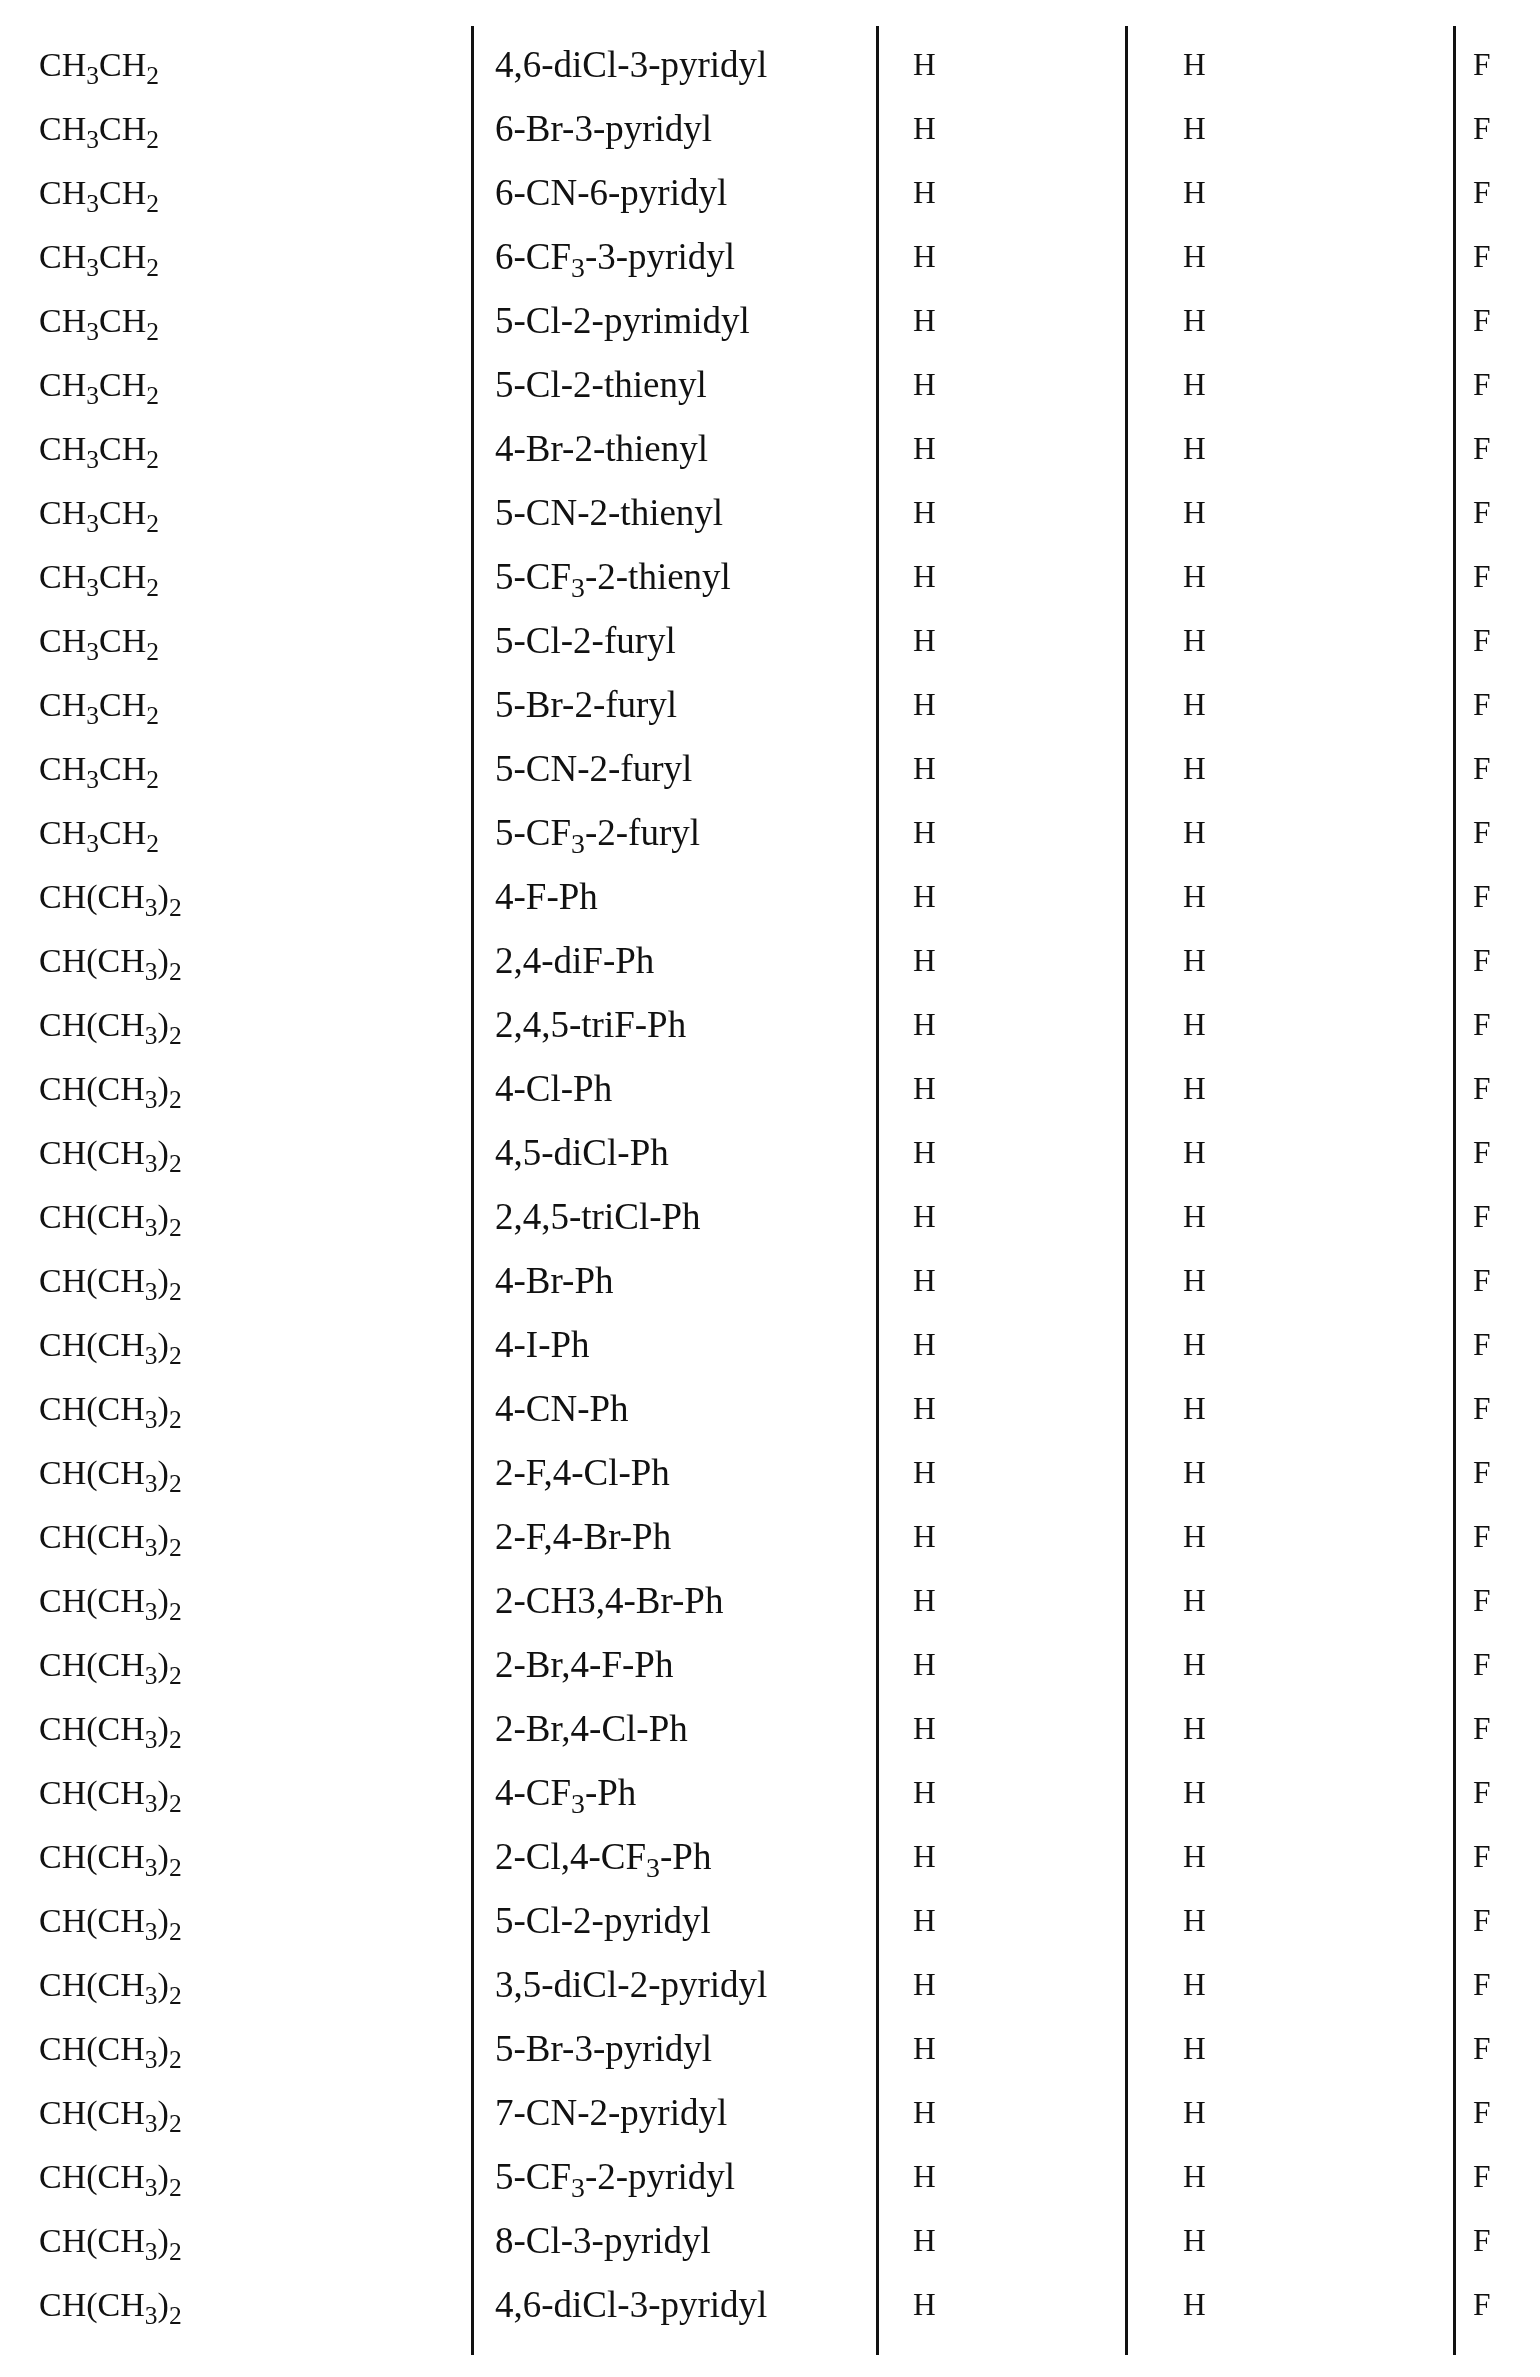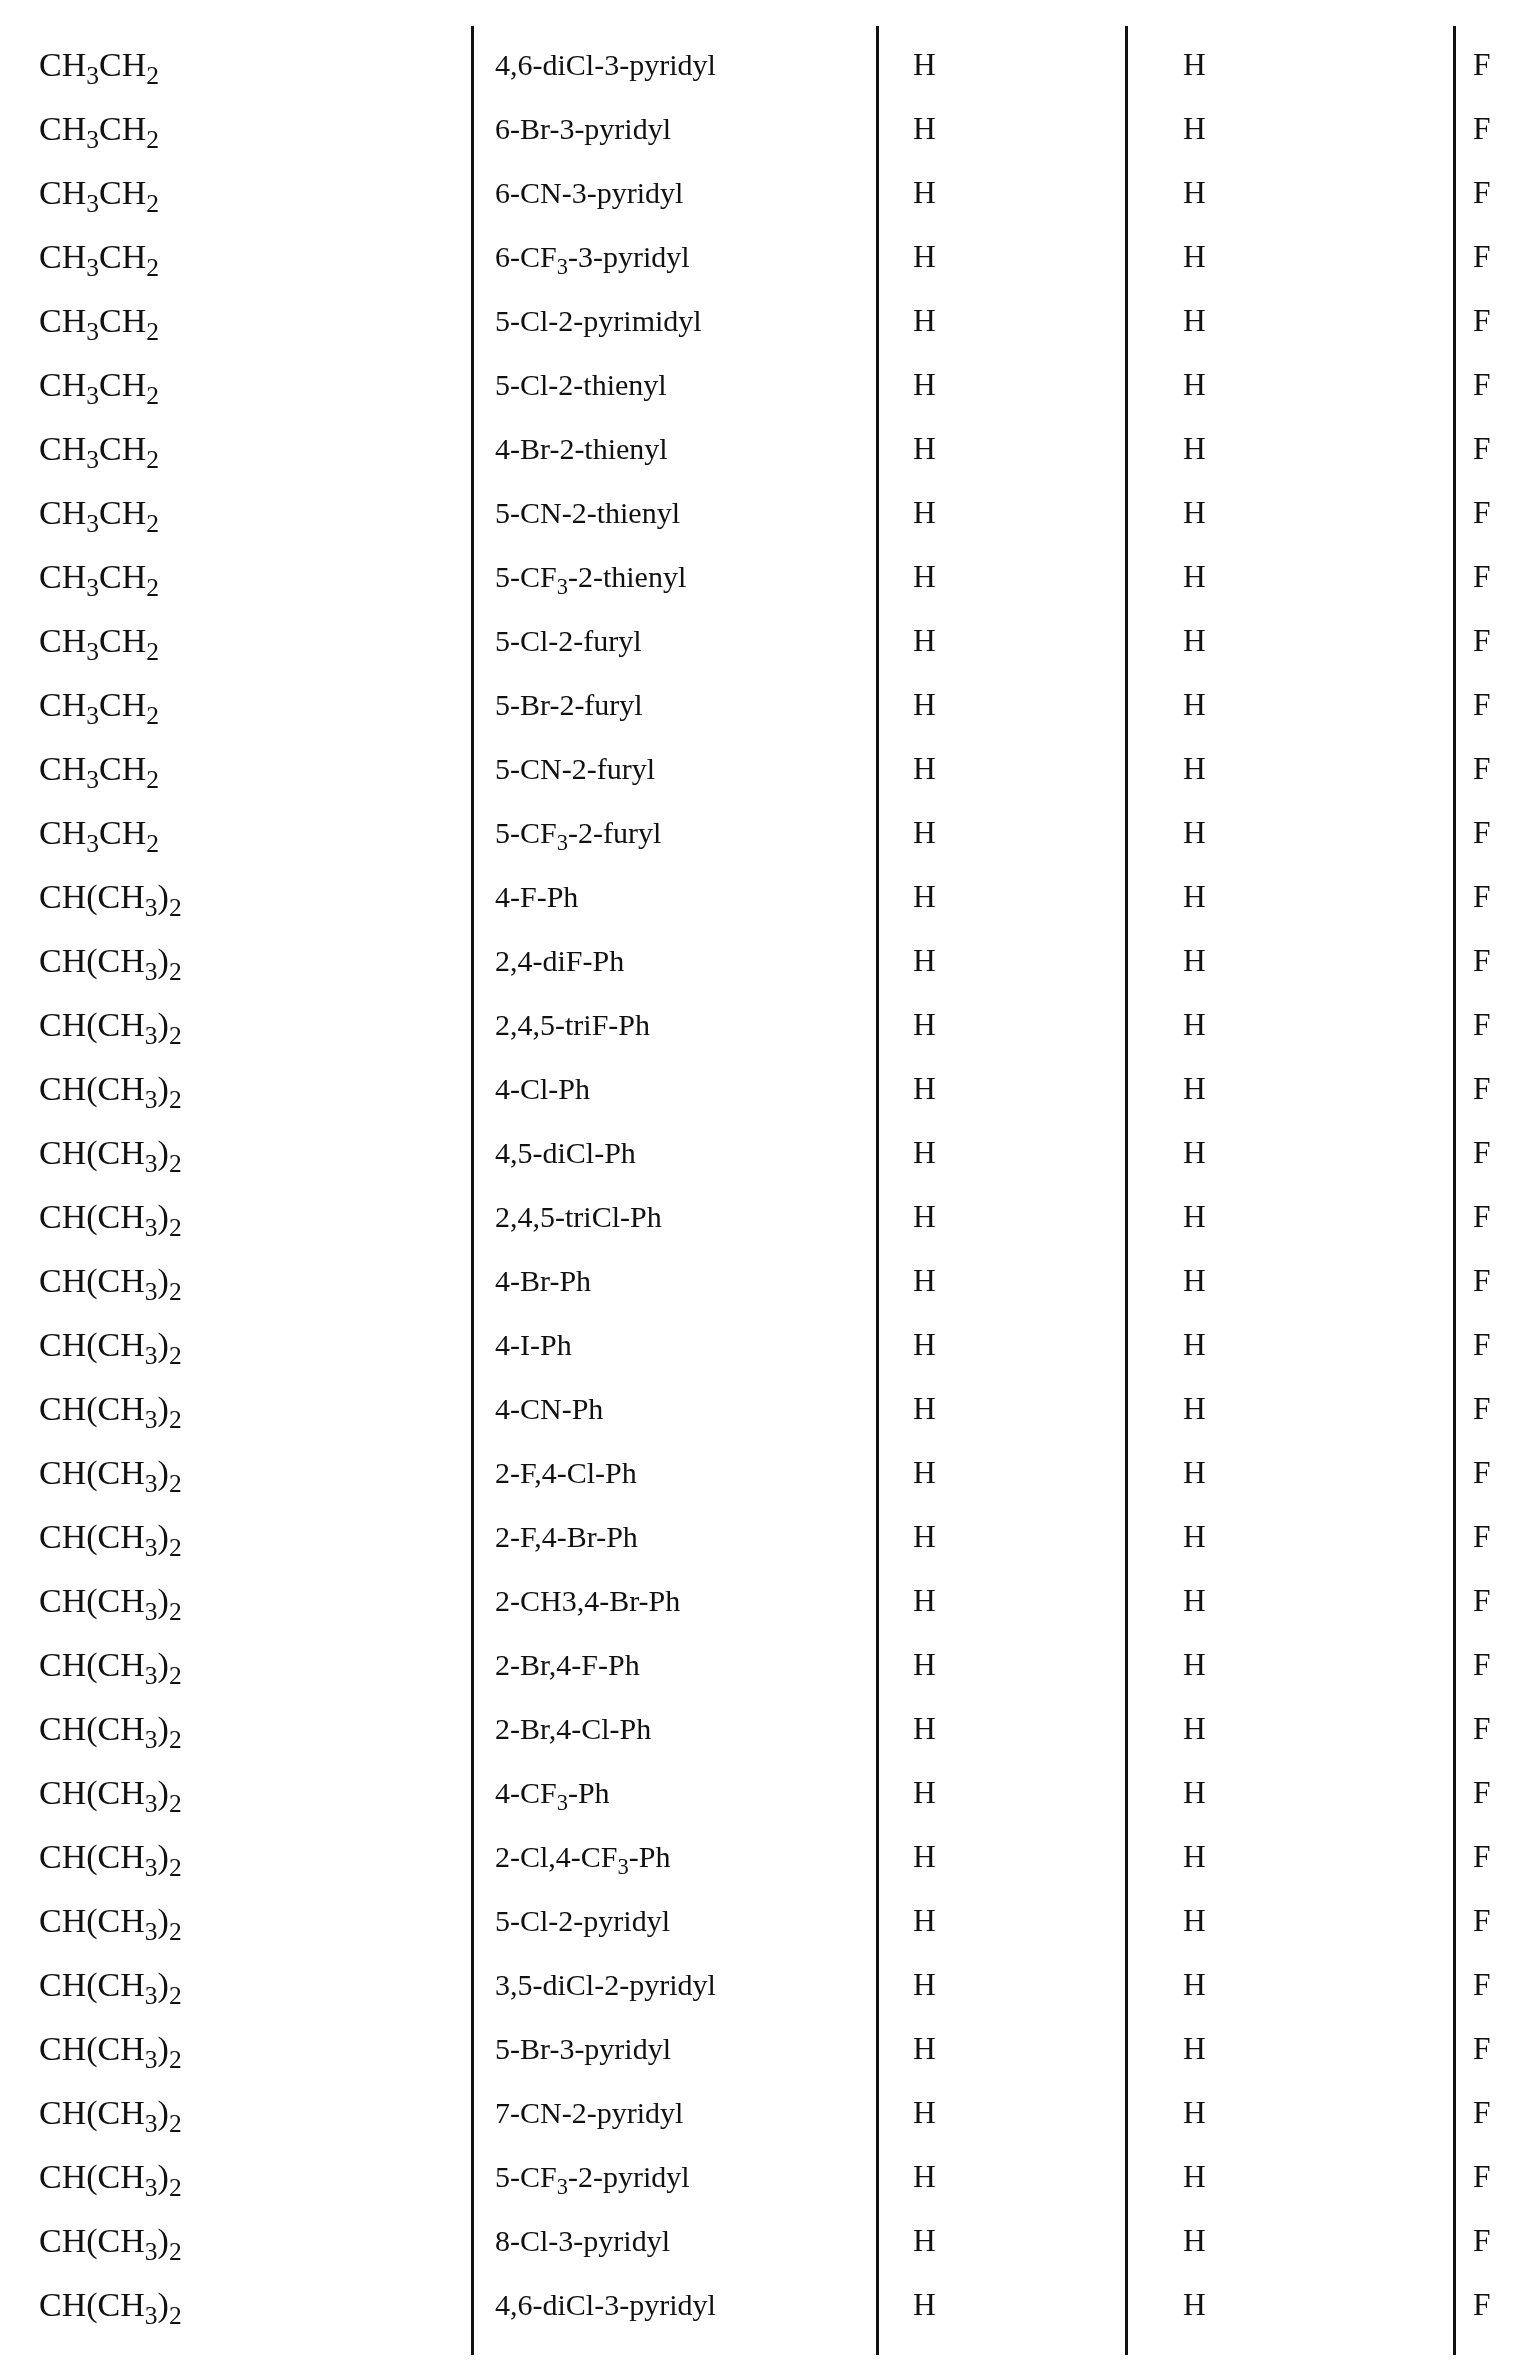--- a/index.html
+++ b/index.html
@@ -3,21 +3,21 @@
 <meta charset="utf-8">
 <style>
   html, body { margin:0; padding:0; background:#ffffff; }
   body { width:1541px; height:2377px; position:relative; overflow:hidden;
          font-family:"Liberation Serif", "DejaVu Serif", serif; color:#111; }
   .vline { position:absolute; top:26px; height:2329px; width:2.6px; background:#111; }
   .table { position:absolute; left:0; top:33px; width:1541px; }
   .row { position:relative; height:64px; }
   .cell { position:absolute; top:0; font-size:34px; line-height:64px; white-space:nowrap; }
   .c1 { left:39px; }
-  .c2 { left:495px; font-size:30px; }
+  .c2 { left:495px; font-size:37px; }
   .c3 { left:913px; font-size:31.5px; }
   .c4 { left:1183px; font-size:31.5px; }
   .c5 { left:1473px; font-size:31.5px; }
   sub { font-size:0.75em; vertical-align:-0.3em; line-height:0; }
 </style>
 </head>
 <body>
 
 <div class="table" id="tbl">
     <div class="row">
@@ -29,21 +29,21 @@
     </div>
     <div class="row">
       <span class="cell c1">CH<sub>3</sub>CH<sub>2</sub></span>
       <span class="cell c2">6-Br-3-pyridyl</span>
       <span class="cell c3">H</span>
       <span class="cell c4">H</span>
       <span class="cell c5">F</span>
     </div>
     <div class="row">
       <span class="cell c1">CH<sub>3</sub>CH<sub>2</sub></span>
-      <span class="cell c2">6-CN-3-pyridyl</span>
+      <span class="cell c2">6-CN-6-pyridyl</span>
       <span class="cell c3">H</span>
       <span class="cell c4">H</span>
       <span class="cell c5">F</span>
     </div>
     <div class="row">
       <span class="cell c1">CH<sub>3</sub>CH<sub>2</sub></span>
       <span class="cell c2">6-CF<sub>3</sub>-3-pyridyl</span>
       <span class="cell c3">H</span>
       <span class="cell c4">H</span>
       <span class="cell c5">F</span>

